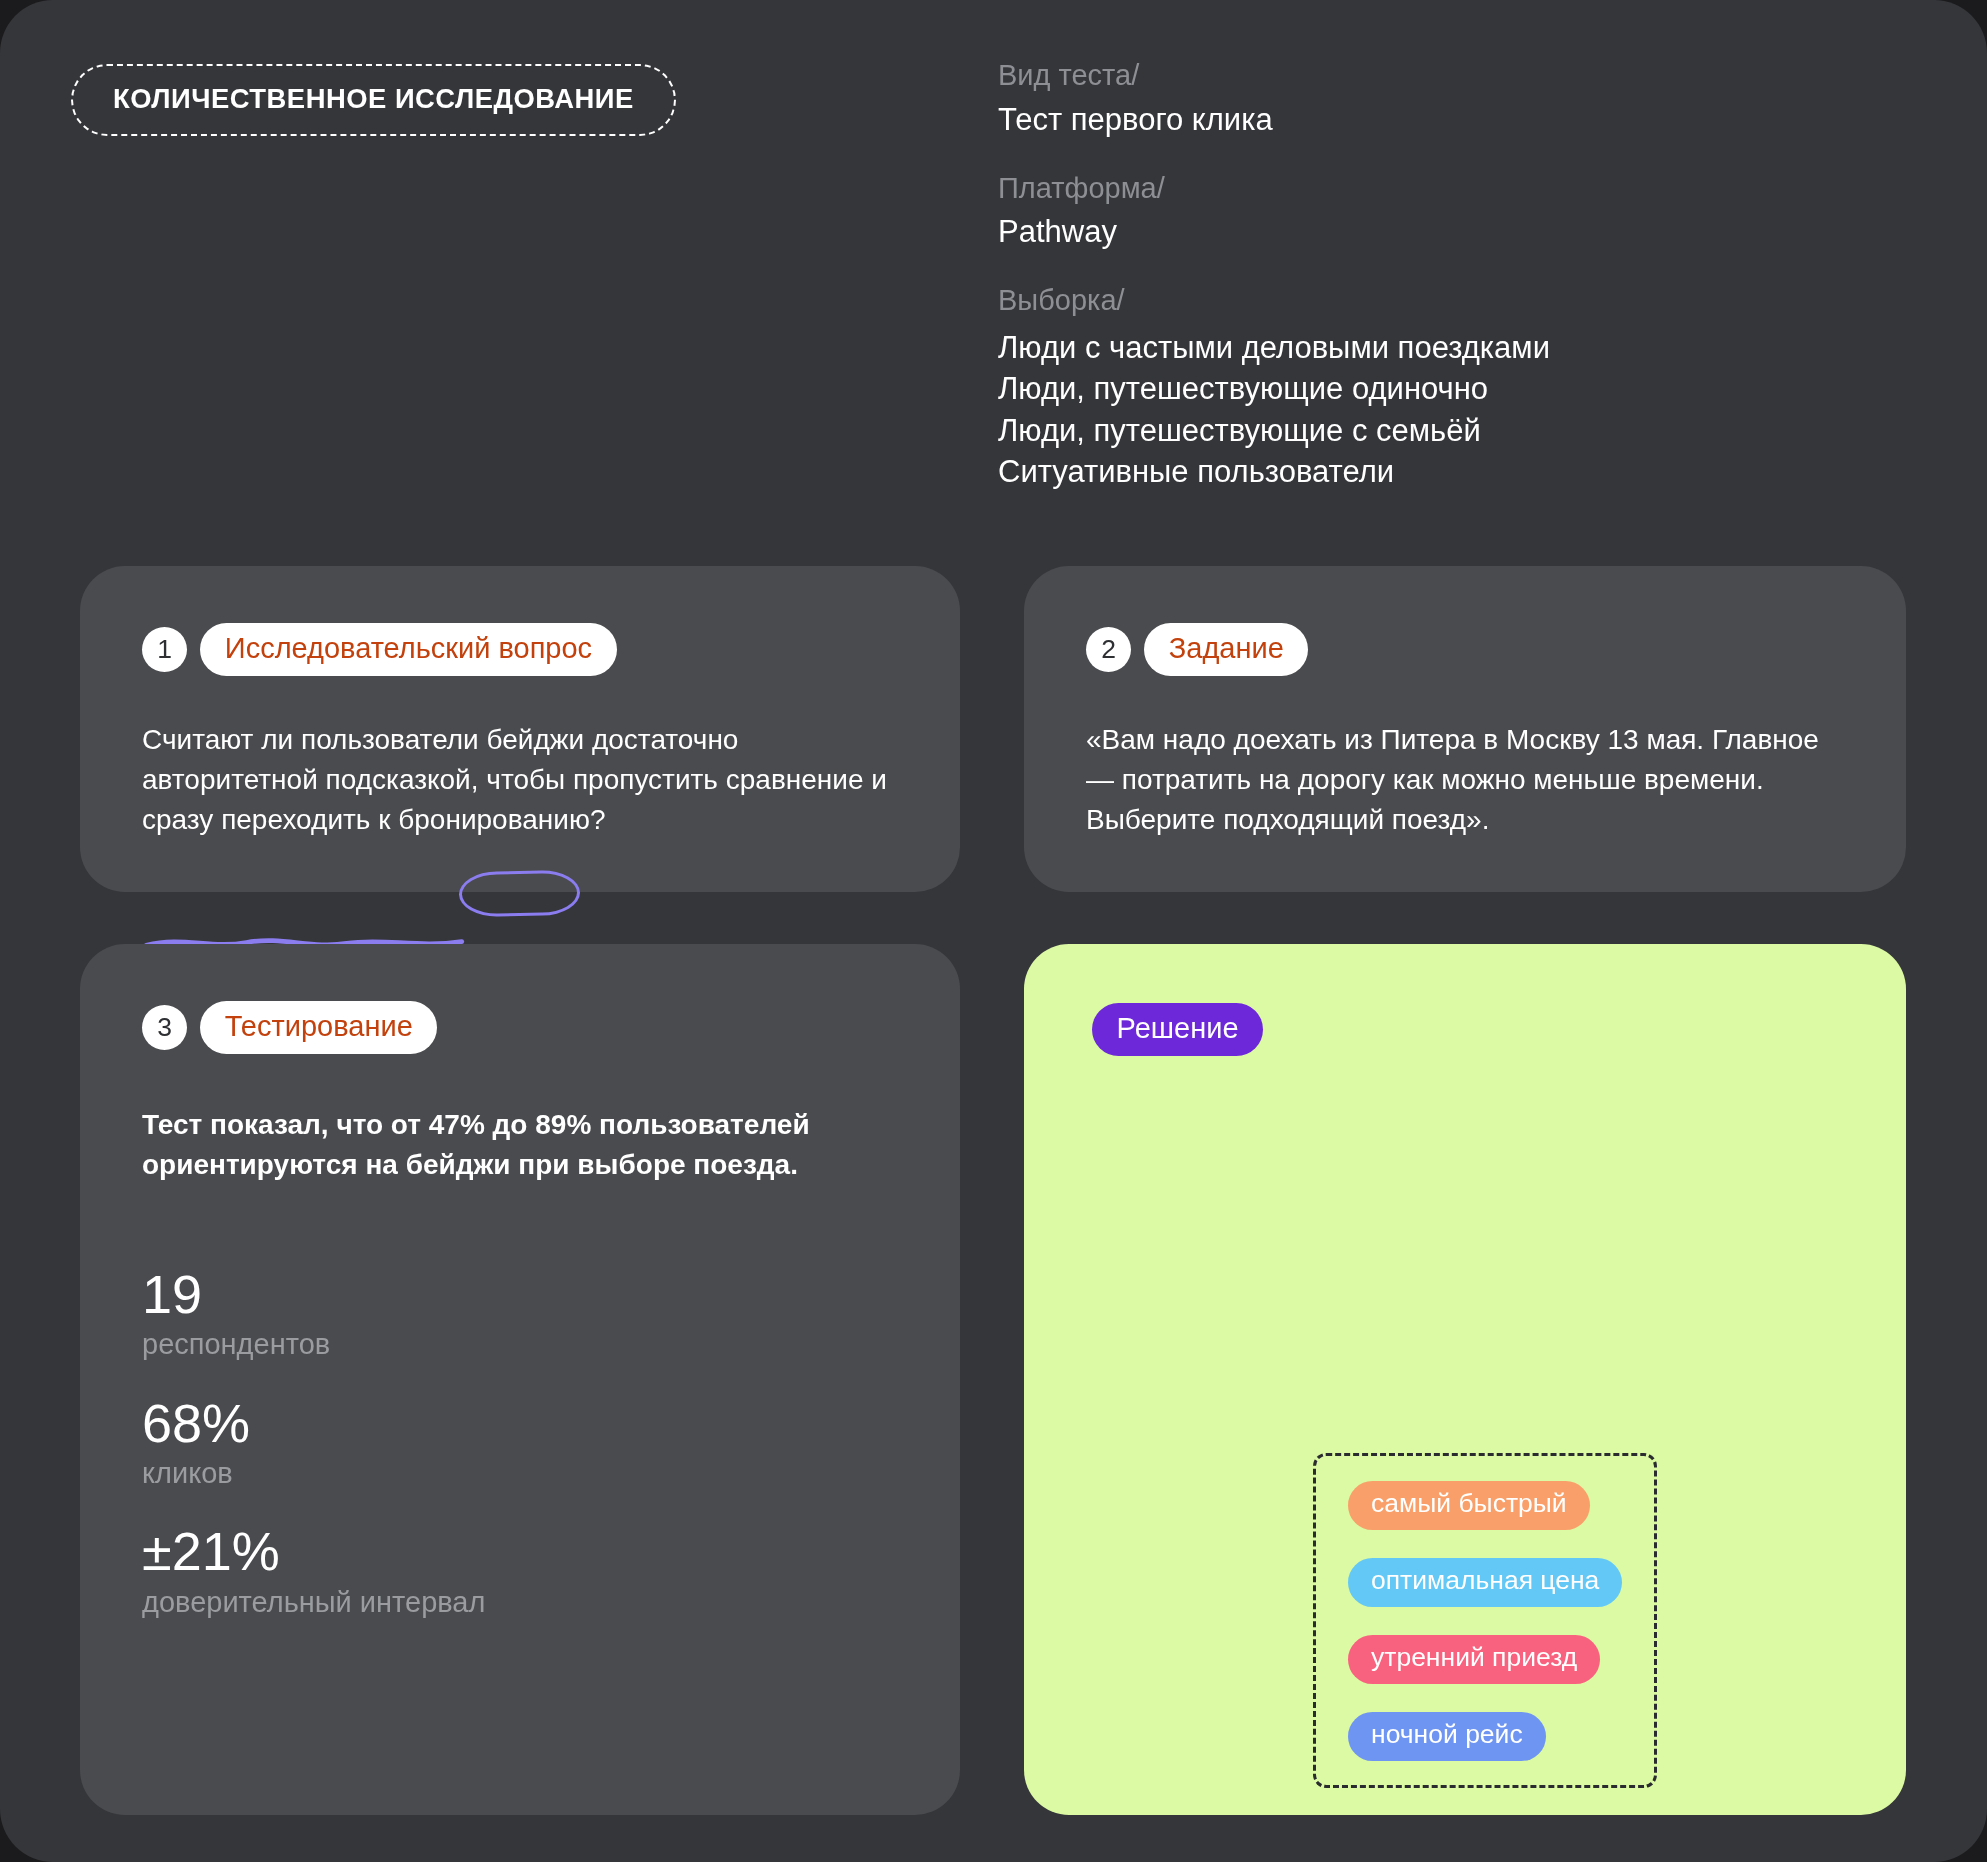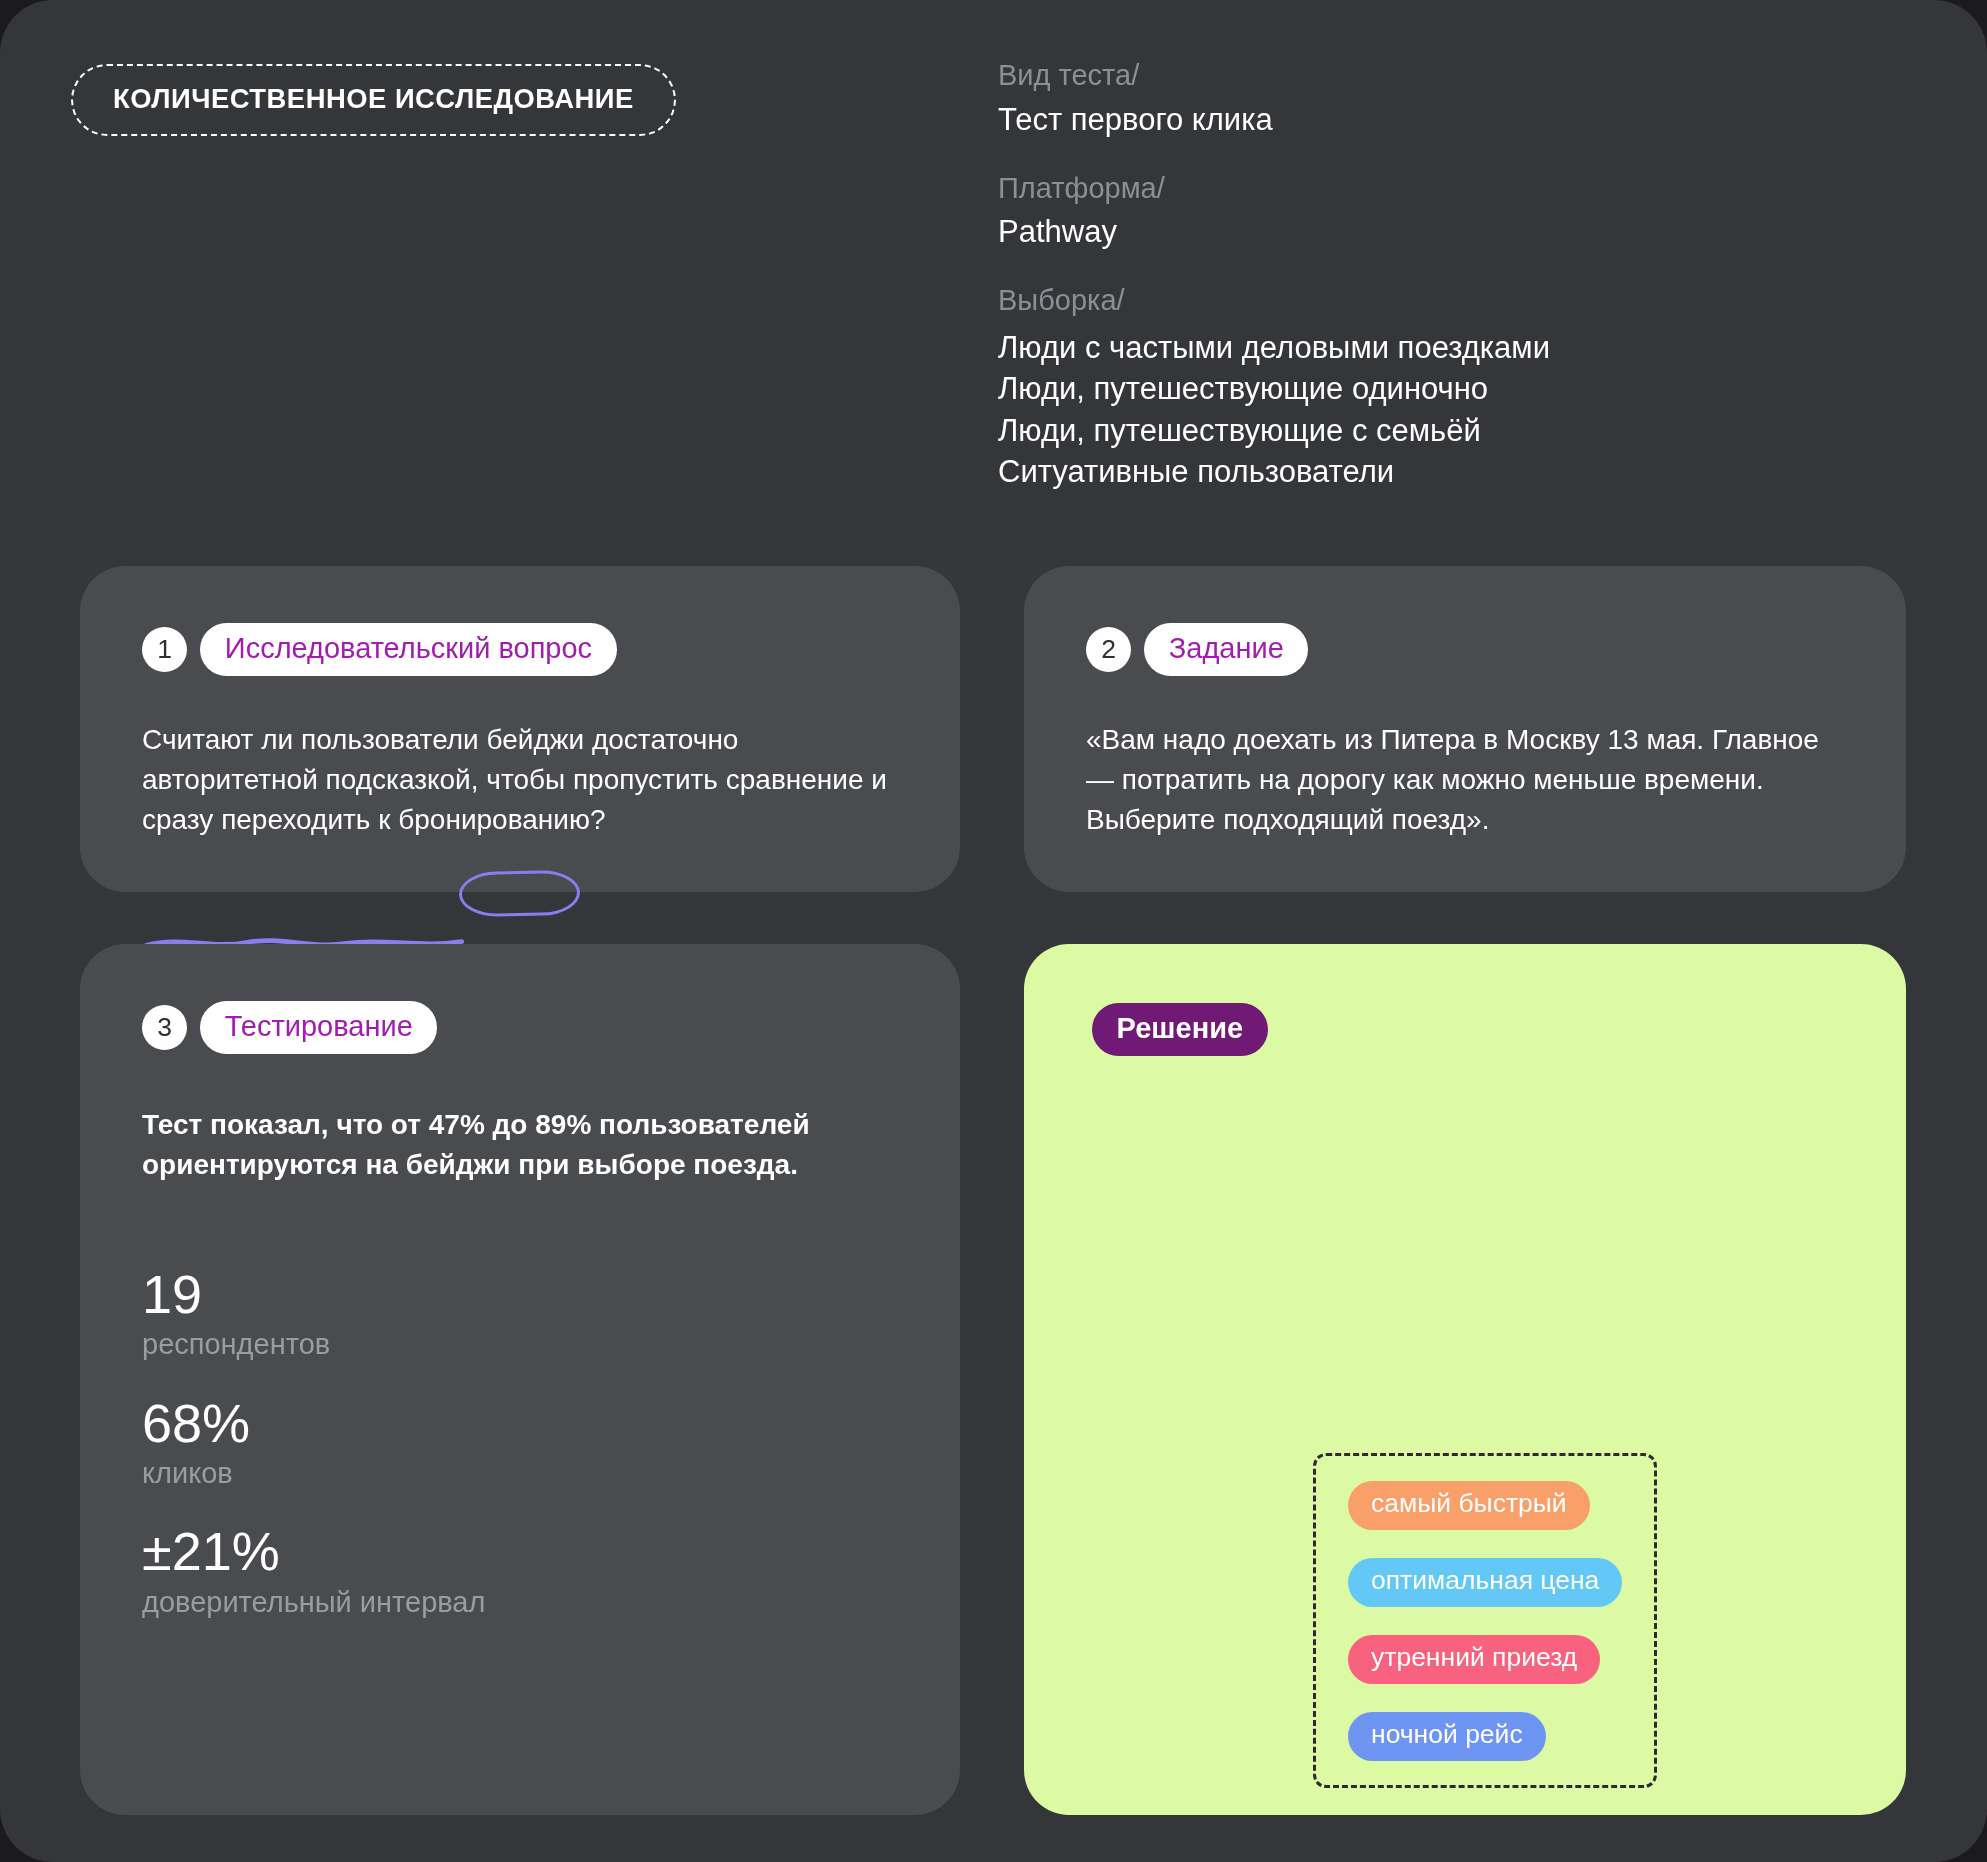--- a/index.html
+++ b/index.html
@@ -59,26 +59,26 @@
 
   .card-head {
     display: flex; align-items: center; gap: 13.2px;
   }
   .step-circle {
     width: 45px; height: 45px; border-radius: 50%;
     background: #ffffff; color: #2e2f32;
     font-size: 26.5px; display: flex; align-items: center; justify-content: center;
   }
   .pill {
-    background: #ffffff; color: #a21caf;
+    background: #ffffff; color: #c2410c;
     border-radius: 28px;
     padding: 8.5px 24.6px 11.4px;
     font-size: 29px;
   }
-  .pill.dark { background: #701a75; color: #ffffff; font-weight: bold; }
+  .pill.dark { background: #6d28d9; color: #ffffff; }
 
   .body-text {
     color: #ffffff;
     font-size: 28px;
     line-height: 1.42;
   }
 
   
   #card-question .card-head { position: absolute; left: 62px; top: 57px; }
   #q-body { position: absolute; left: 62px; top: 154px; width: 757px; }

